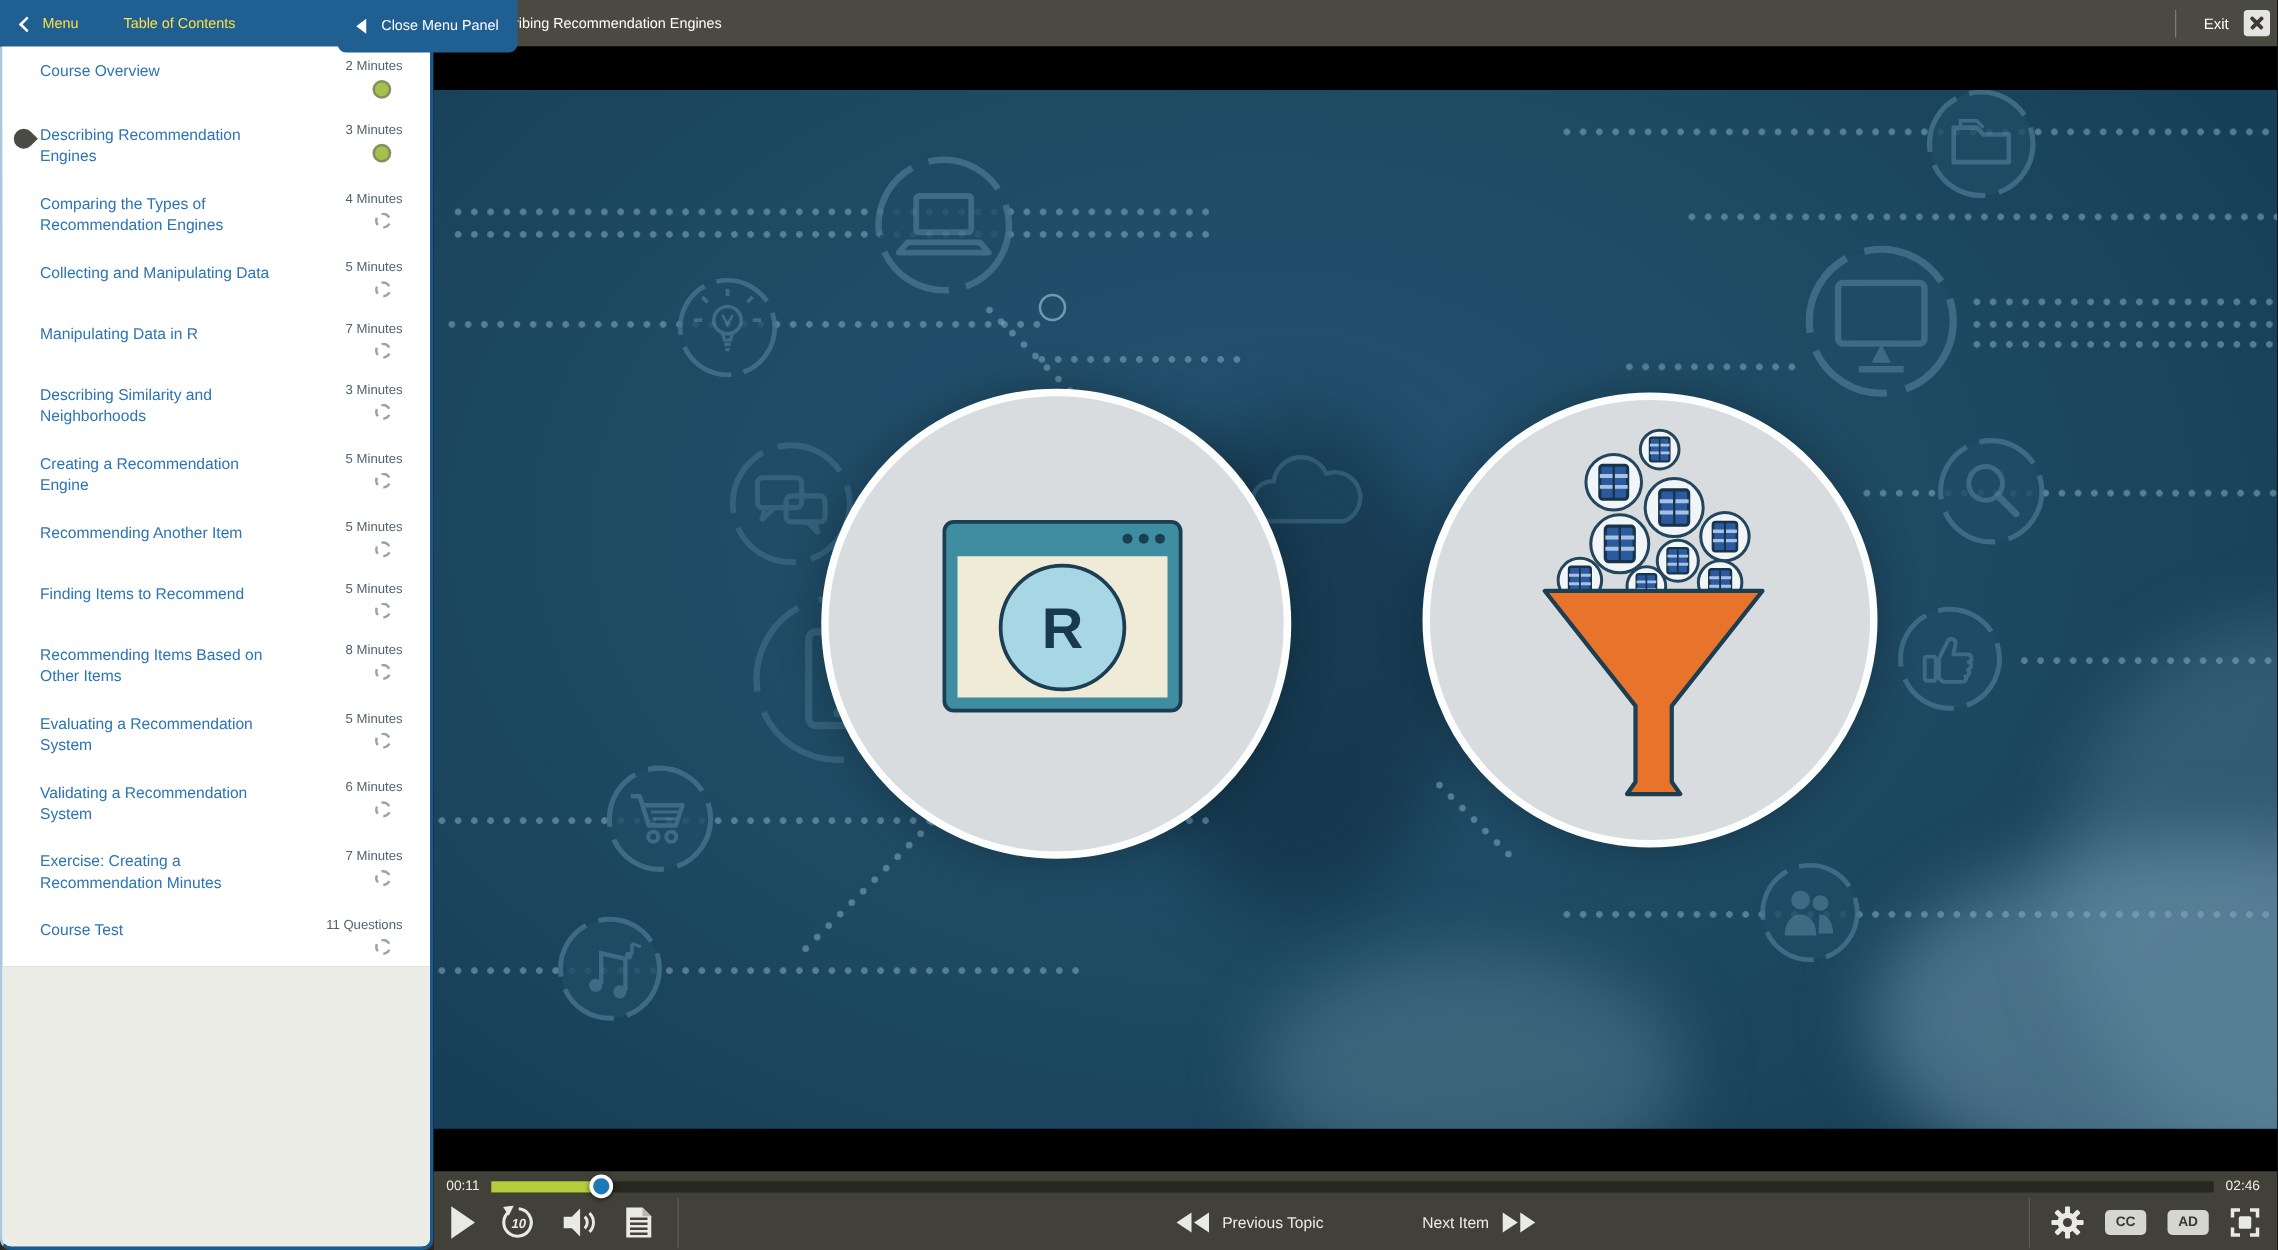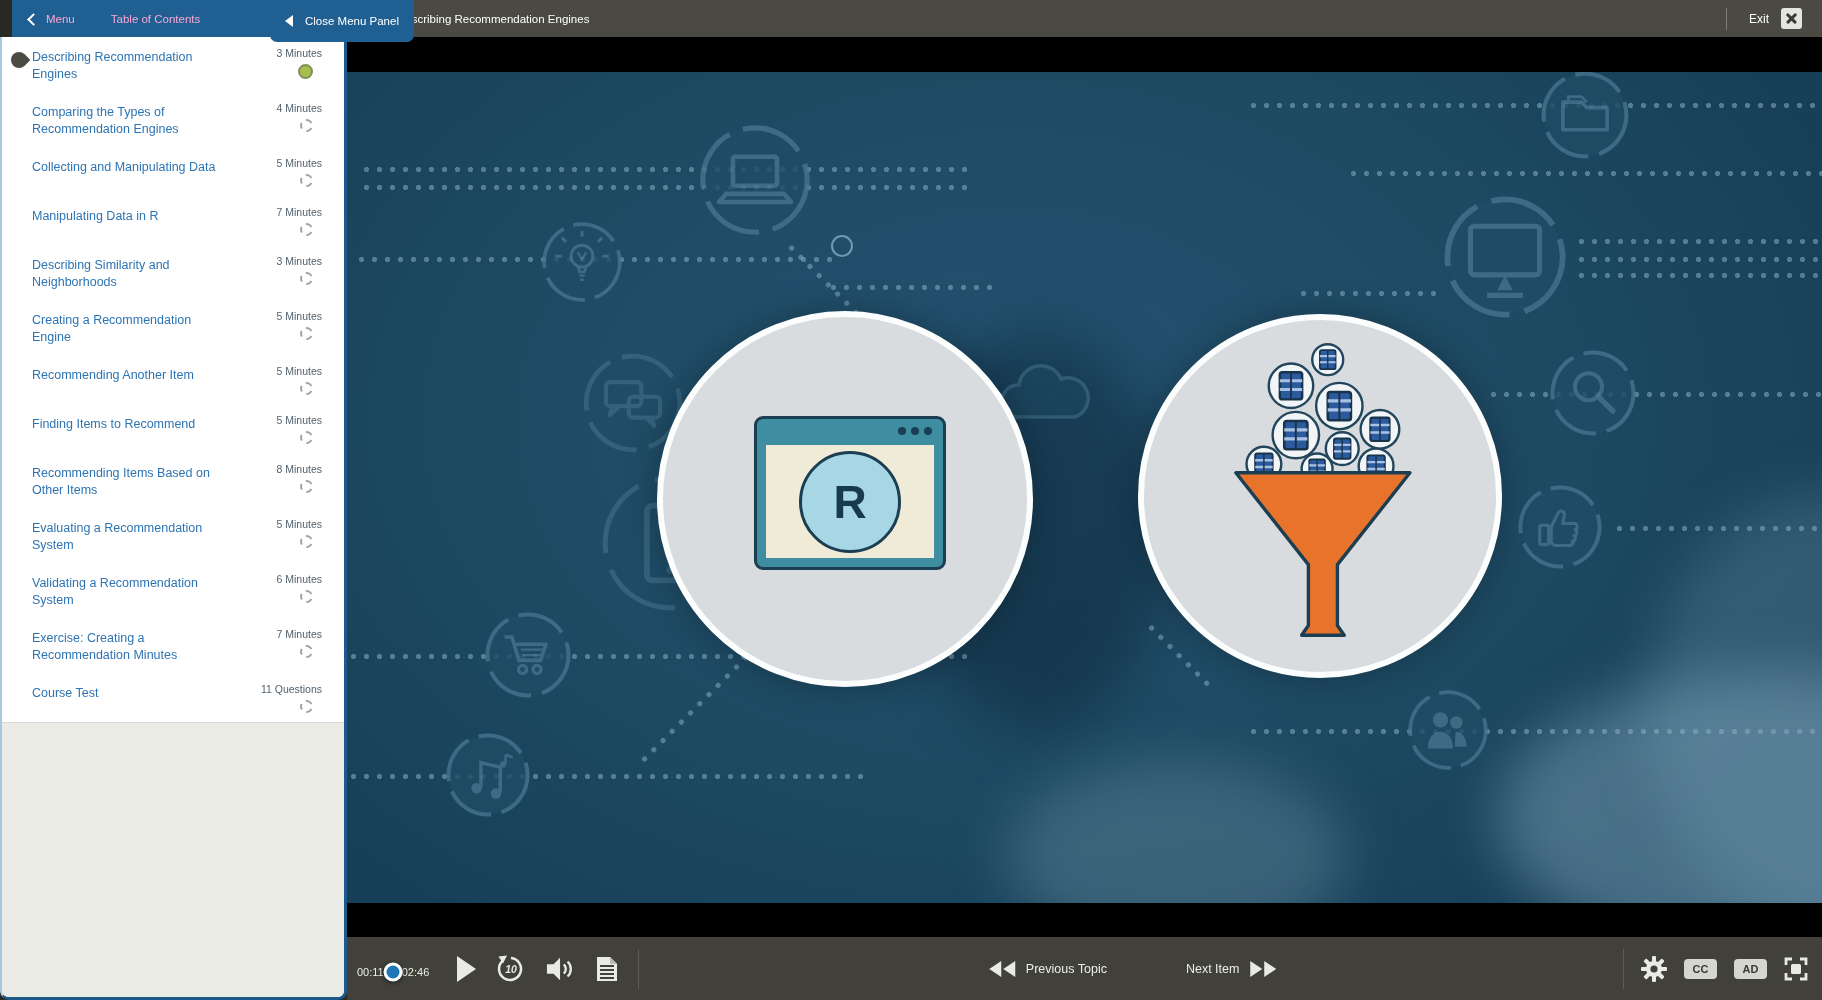--- a/index.html
+++ b/index.html
@@ -1,31 +1,31 @@
 <!DOCTYPE html>
 <html style="--brand-blue: #205f92; --dark-bar: #4a4a42; --control-bar: #41413a; --progress-green: #b5cd3b; --thumb-blue: #1f78b6; --stage-teal: #1d4962; --funnel-orange: #e8742c; --complete-green: #a6bf4d; --link-blue: #2d74b4;"><head>
 <meta charset="utf-8">
 <style>
   html,body{margin:0;padding:0;background:#111;}
   .app{position:relative;width:1822px;height:1000px;overflow:hidden;
        font-family:"Liberation Sans","DejaVu Sans",sans-serif;background:#2a2a25;}
 
   
   .topbar{position:relative;height:37px;display:flex;z-index:20;}
-  .topbar-left{width:347px;background:var(--brand-blue,#205f92);display:flex;align-items:center;color:#f9a8d4;margin-left:12px;}
+  .topbar-left{width:347px;background:var(--brand-blue,#205f92);display:flex;align-items:center;color:#fde047;}
   .menu-btn{display:flex;align-items:center;gap:8px;padding:0 10px 0 17px;cursor:pointer;font-size:11.5px;}
   .chev{width:7px;height:7px;border-left:2px solid #fff;border-bottom:2px solid #fff;transform:rotate(45deg);margin-top:1px;}
   .toc-heading{margin-left:26px;font-size:11.5px;}
   .close-tab{position:absolute;left:270px;top:0;height:42px;background:var(--brand-blue,#205f92);
              border-radius:0 0 7px 7px;display:flex;align-items:center;gap:12px;padding:0 15px;
              color:#fff;font-size:11.5px;cursor:pointer;z-index:21;}
   .tri-solid-left{width:0;height:0;border-top:6px solid transparent;border-bottom:6px solid transparent;border-right:8px solid #fff;}
   .topbar-right{flex:1;background:var(--dark-bar,#4a4a42);display:flex;align-items:center;color:#fff;padding-left:38px;}
   .lesson-title{font-size:11.5px;}
-  .exit-group{margin-left:auto;display:flex;align-items:center;padding-right:20px;}
+  .exit-group{margin-left:auto;display:flex;align-items:center;padding-right:6px;}
   .vdiv-top{width:1px;height:22px;background:#7d7d74;margin-right:22px;}
   .exit-label{font-size:12px;margin-right:12px;}
   .exit-x{position:relative;width:21px;height:21px;background:#e4e4e0;border-radius:3px;cursor:pointer;}
   .exit-x .xb{position:absolute;left:4px;top:9px;width:13px;height:2.6px;background:#3c3c35;border-radius:1px;}
   .exit-x .xb1{transform:rotate(45deg);}
   .exit-x .xb2{transform:rotate(-45deg);}
 
   
   .main{display:flex;height:963px;}
 
@@ -71,21 +71,21 @@
   .wdots{position:absolute;top:8px;right:11px;display:flex;gap:5px;}
   .wdots i{width:8px;height:8px;background:#1c3e52;border-radius:50%;}
   .wbody{position:absolute;left:9px;right:9px;top:26px;bottom:9px;background:#f0ebd6;
          display:flex;align-items:center;justify-content:center;}
   .rbadge{width:102px;height:102px;border-radius:50%;background:#a7d6e5;border:3px solid #1c3e52;
           box-sizing:border-box;display:flex;align-items:center;justify-content:center;
           font-size:46px;font-weight:bold;color:#173a4e;}
   .funnel-svg{position:absolute;left:0;top:0;width:100%;height:100%;}
 
   
-  .controls{height:63px;background:var(--control-bar,#41413a);display:flex;}
+  .controls{height:63px;background:var(--control-bar,#41413a);display:flex;flex-direction:column;}
   .progress-row{display:flex;align-items:center;padding:6px 14px 0 10px;gap:9px;}
   .ptime{color:#eeeeea;font-size:11px;white-space:nowrap;}
   .ptrack{position:relative;flex:1;height:9px;background:#26271f;cursor:pointer;}
   .pfill{height:100%;background:var(--progress-green,#b5cd3b);}
   .pthumb{position:absolute;top:50%;width:13px;height:13px;background:var(--thumb-blue,#1f78b6);
           border:3px solid #fff;border-radius:50%;transform:translate(-50%,-50%);
           box-shadow:0 1px 4px rgba(0,0,0,.6);cursor:pointer;}
   .buttons-row{position:relative;flex:1;display:flex;align-items:center;padding:0 14px;}
   .left-ctrls{display:flex;align-items:center;gap:20px;}
   .play-btn{width:0;height:0;border-left:19px solid #e9e9e5;border-top:13px solid transparent;
@@ -128,20 +128,28 @@
           <span class="xb xb2"></span>
         </span>
       </div>
     </div>
   </div>
 
   <div class="main">
 
     <aside class="sidebar">
       <div>
+      <div class="toc-item">
+
+        <span class="toc-title">Course Overview</span>
+        <span class="toc-right">
+          <span class="toc-duration">2 Minutes</span>
+          <span class="status complete"></span>
+        </span>
+      </div>
 
       <div class="toc-item">
         <span class="pin"></span>
         <span class="toc-title">Describing Recommendation Engines</span>
         <span class="toc-right">
           <span class="toc-duration">3 Minutes</span>
           <span class="status complete"></span>
         </span>
       </div>
 

